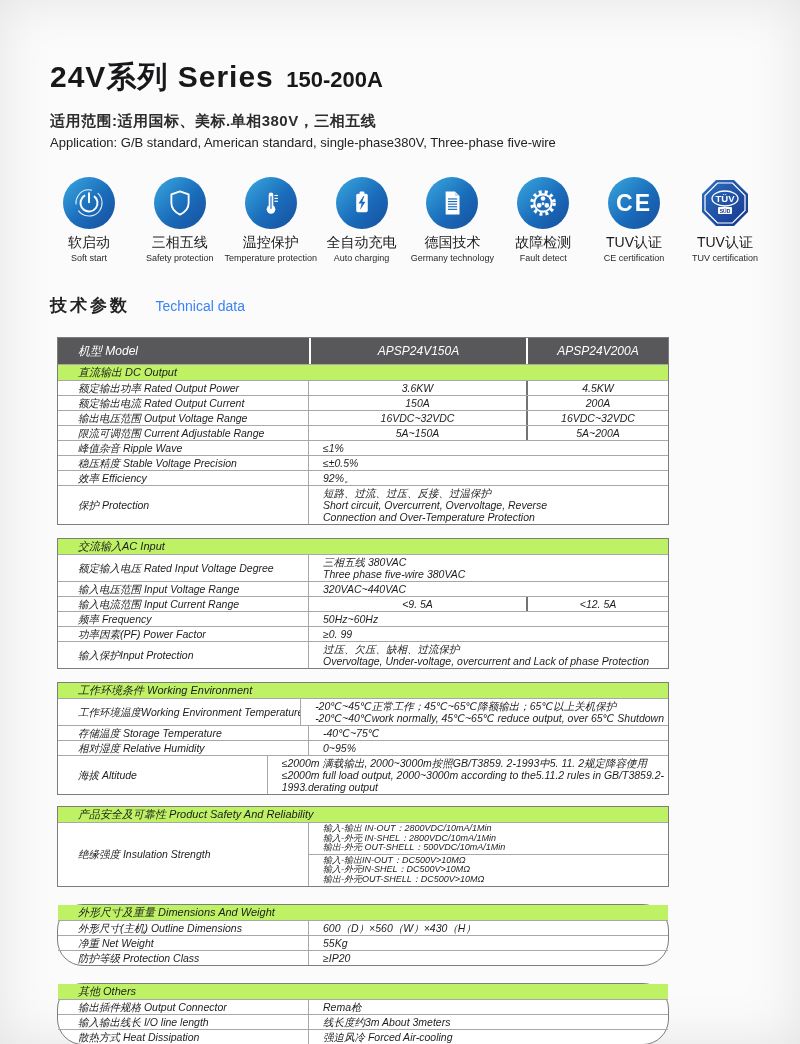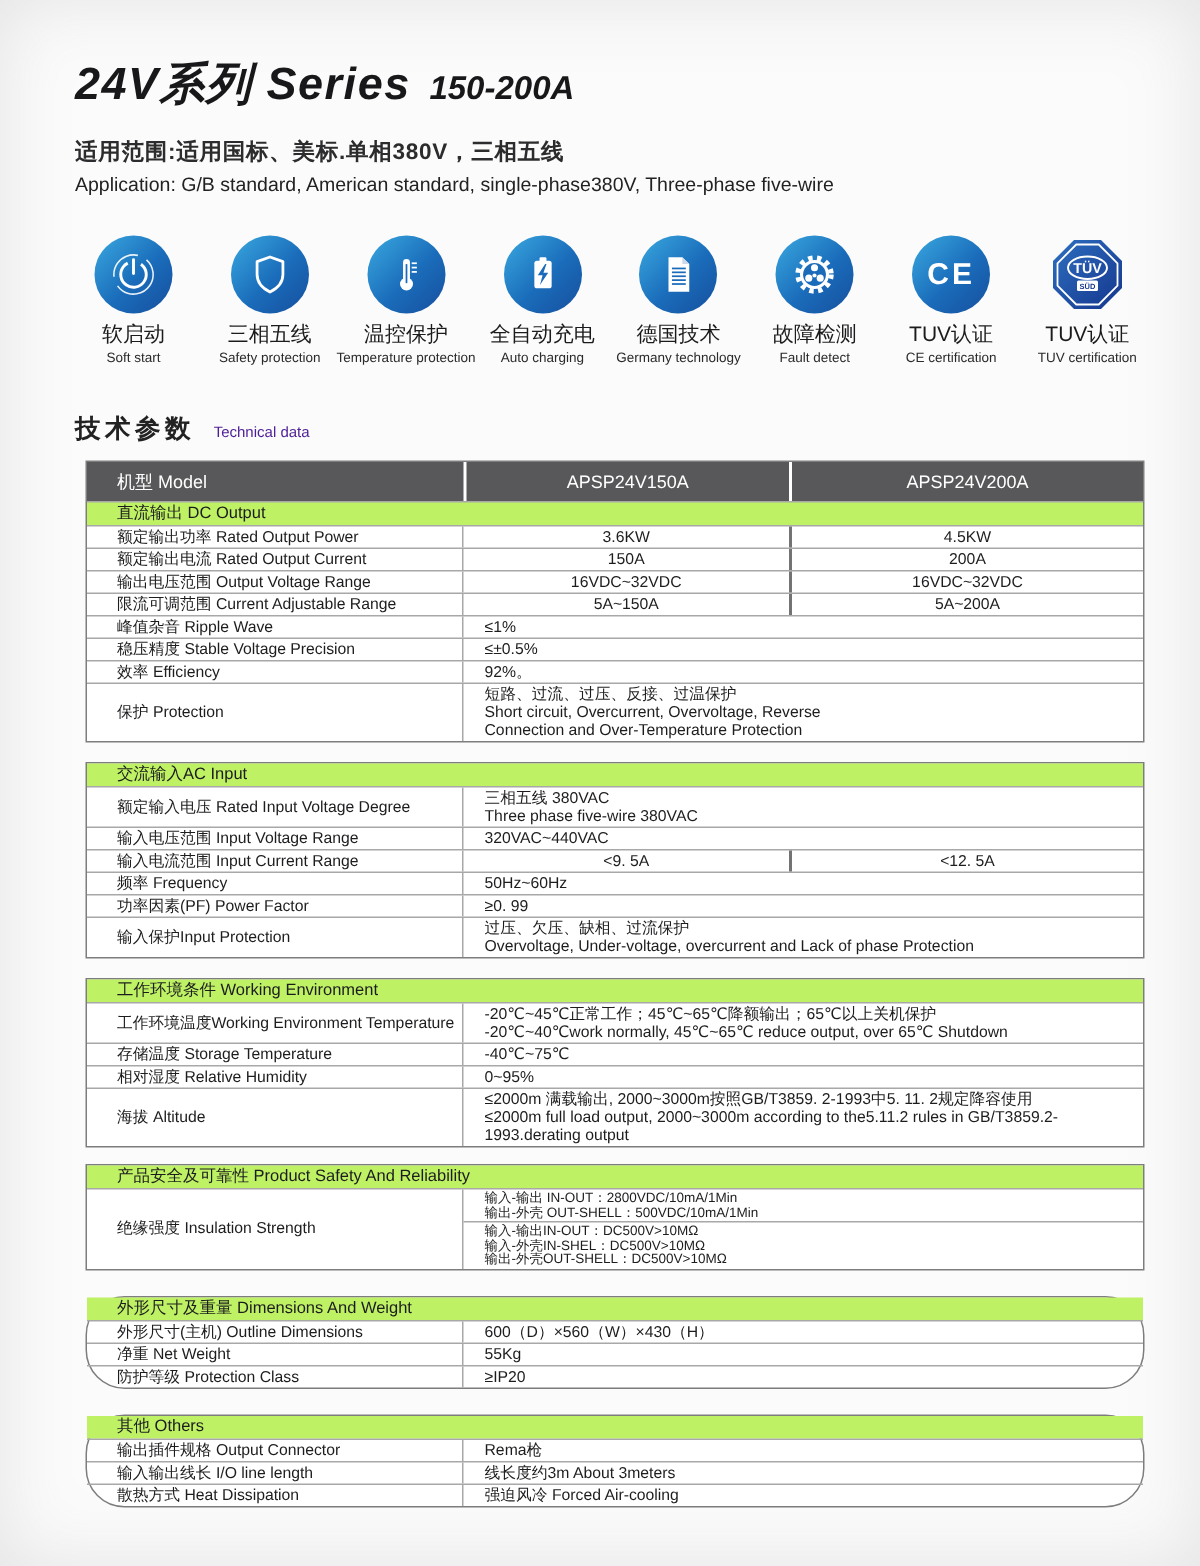--- a/index.html
+++ b/index.html
@@ -7,45 +7,45 @@
     width:800px;height:1044px;overflow:hidden;
     background:#fbfbfb;
     box-shadow:inset 0 0 50px rgba(120,120,125,.18);
     font-family:"Liberation Sans","DejaVu Sans",sans-serif;
     color:#1d1d1f;
   }
   .sheet{position:relative;width:800px;height:1044px;}
   .content{padding:0 38px 0 50px;}
 
   
-  .page-title{padding-top:40px;line-height:34px;white-space:nowrap;font-style:italic;}
+  .page-title{padding-top:60px;line-height:34px;white-space:nowrap;}
   .title-main{font-size:30px;font-weight:bold;letter-spacing:1px;color:#18181a;}
   .title-range{font-size:22px;font-weight:bold;margin-left:8px;color:#18181a;}
   .subtitle-zh{margin-top:13px;font-size:15px;font-weight:bold;color:#2c2c2e;letter-spacing:.5px;}
   .subtitle-en{margin-top:4px;font-size:13px;color:#222;}
 
   
   .features{margin-top:27px;margin-left:-4px;width:722px;display:flex;justify-content:space-between;}
   .feature{display:flex;flex-direction:column;align-items:center;width:86px;}
   .f-icon{width:52px;height:52px;border-radius:50%;
     background:linear-gradient(135deg,#3aa9e0 0%,#1a6cba 55%,#164f9e 100%);
     display:flex;align-items:center;justify-content:center;}
   .f-icon.octa{border-radius:0;background:none;}
   .f-icon svg{display:block;}
-  .ce-text{color:#fff;font-size:20px;font-weight:bold;letter-spacing:2px;}
+  .ce-text{color:#fff;font-size:23px;font-weight:bold;letter-spacing:2px;}
   .f-zh{margin-top:5px;font-size:14px;color:#1b1b1d;white-space:nowrap;text-align:right;}
   .f-en{margin-top:1px;font-size:9px;color:#2a2a2c;white-space:nowrap;}
 
   
   .tech-heading{margin-top:31px;white-space:nowrap;}
   .tech-zh{font-size:17px;font-weight:bold;letter-spacing:3px;color:#222;}
-  .tech-en{font-size:10px;color:#4c1d95;margin-left:8px;}
+  .tech-en{font-size:14px;color:#3b82f6;margin-left:21px;}
 
   
-  .tables{margin-top:10px;margin-left:7px;width:706px;}
+  .tables{margin-top:20px;margin-left:7px;width:612px;font-style:italic;}
   .tbl{border:1px solid #7d7d7d;background:#fff;box-sizing:border-box;}
   .tbl + .tbl{margin-top:13px;}
   .tbl.gap-lg{margin-top:17px;border-radius:26px;}
   .tbl.gap-sm{margin-top:11px;}
 
   .t-header{display:flex;height:26px;background:#58585a;color:#fff;font-size:12px;}
   .t-header .hc{display:flex;align-items:center;box-sizing:border-box;}
   .hc-label{width:251px;padding-left:20px;}
   .hc-m{width:217px;justify-content:center;border-left:2px solid #fff;}
   .hc-m2{flex:1;justify-content:center;border-left:2px solid #fff;}
@@ -318,20 +318,21 @@
             </div>
           </div>
         </div>
         <div class="tbl gap-sm">
           <div class="t-section">产品安全及可靠性 Product Safety And Reliability</div>
           <div class="t-row">
             <div class="c-label">绝缘强度 Insulation Strength</div>
             <div class="c-blocks">
               <div class="blk">
                 <div class="vline">输入-输出 IN-OUT：2800VDC/10mA/1Min</div>
+                <div class="vline">输入-外壳 IN-SHEL：2800VDC/10mA/1Min</div>
                 <div class="vline">输出-外壳 OUT-SHELL：500VDC/10mA/1Min</div>
               </div>
               <div class="blk">
                 <div class="vline">输入-输出IN-OUT：DC500V&gt;10MΩ</div>
                 <div class="vline">输入-外壳IN-SHEL：DC500V&gt;10MΩ</div>
                 <div class="vline">输出-外壳OUT-SHELL：DC500V&gt;10MΩ</div>
               </div>
             </div>
           </div>
         </div>

